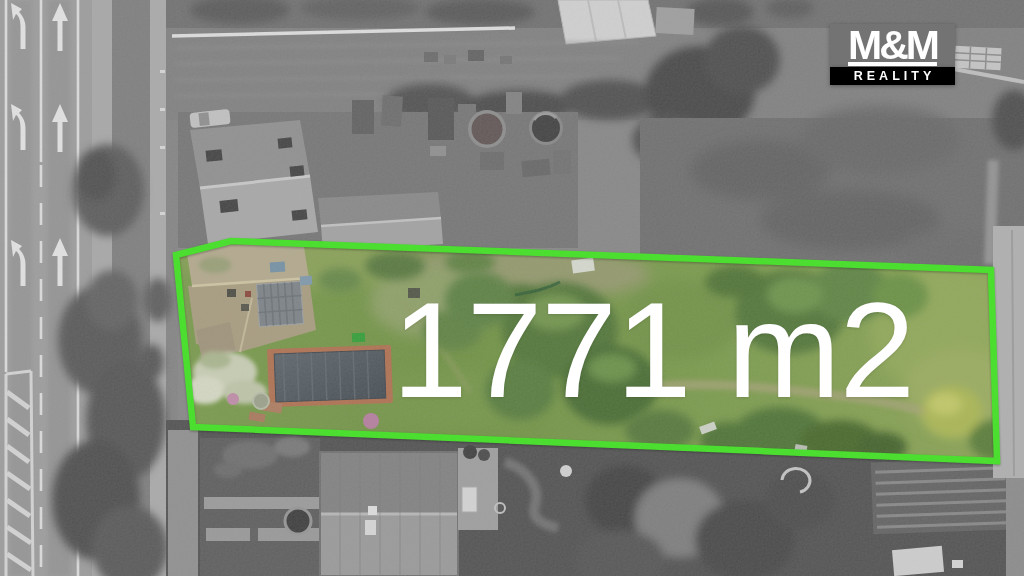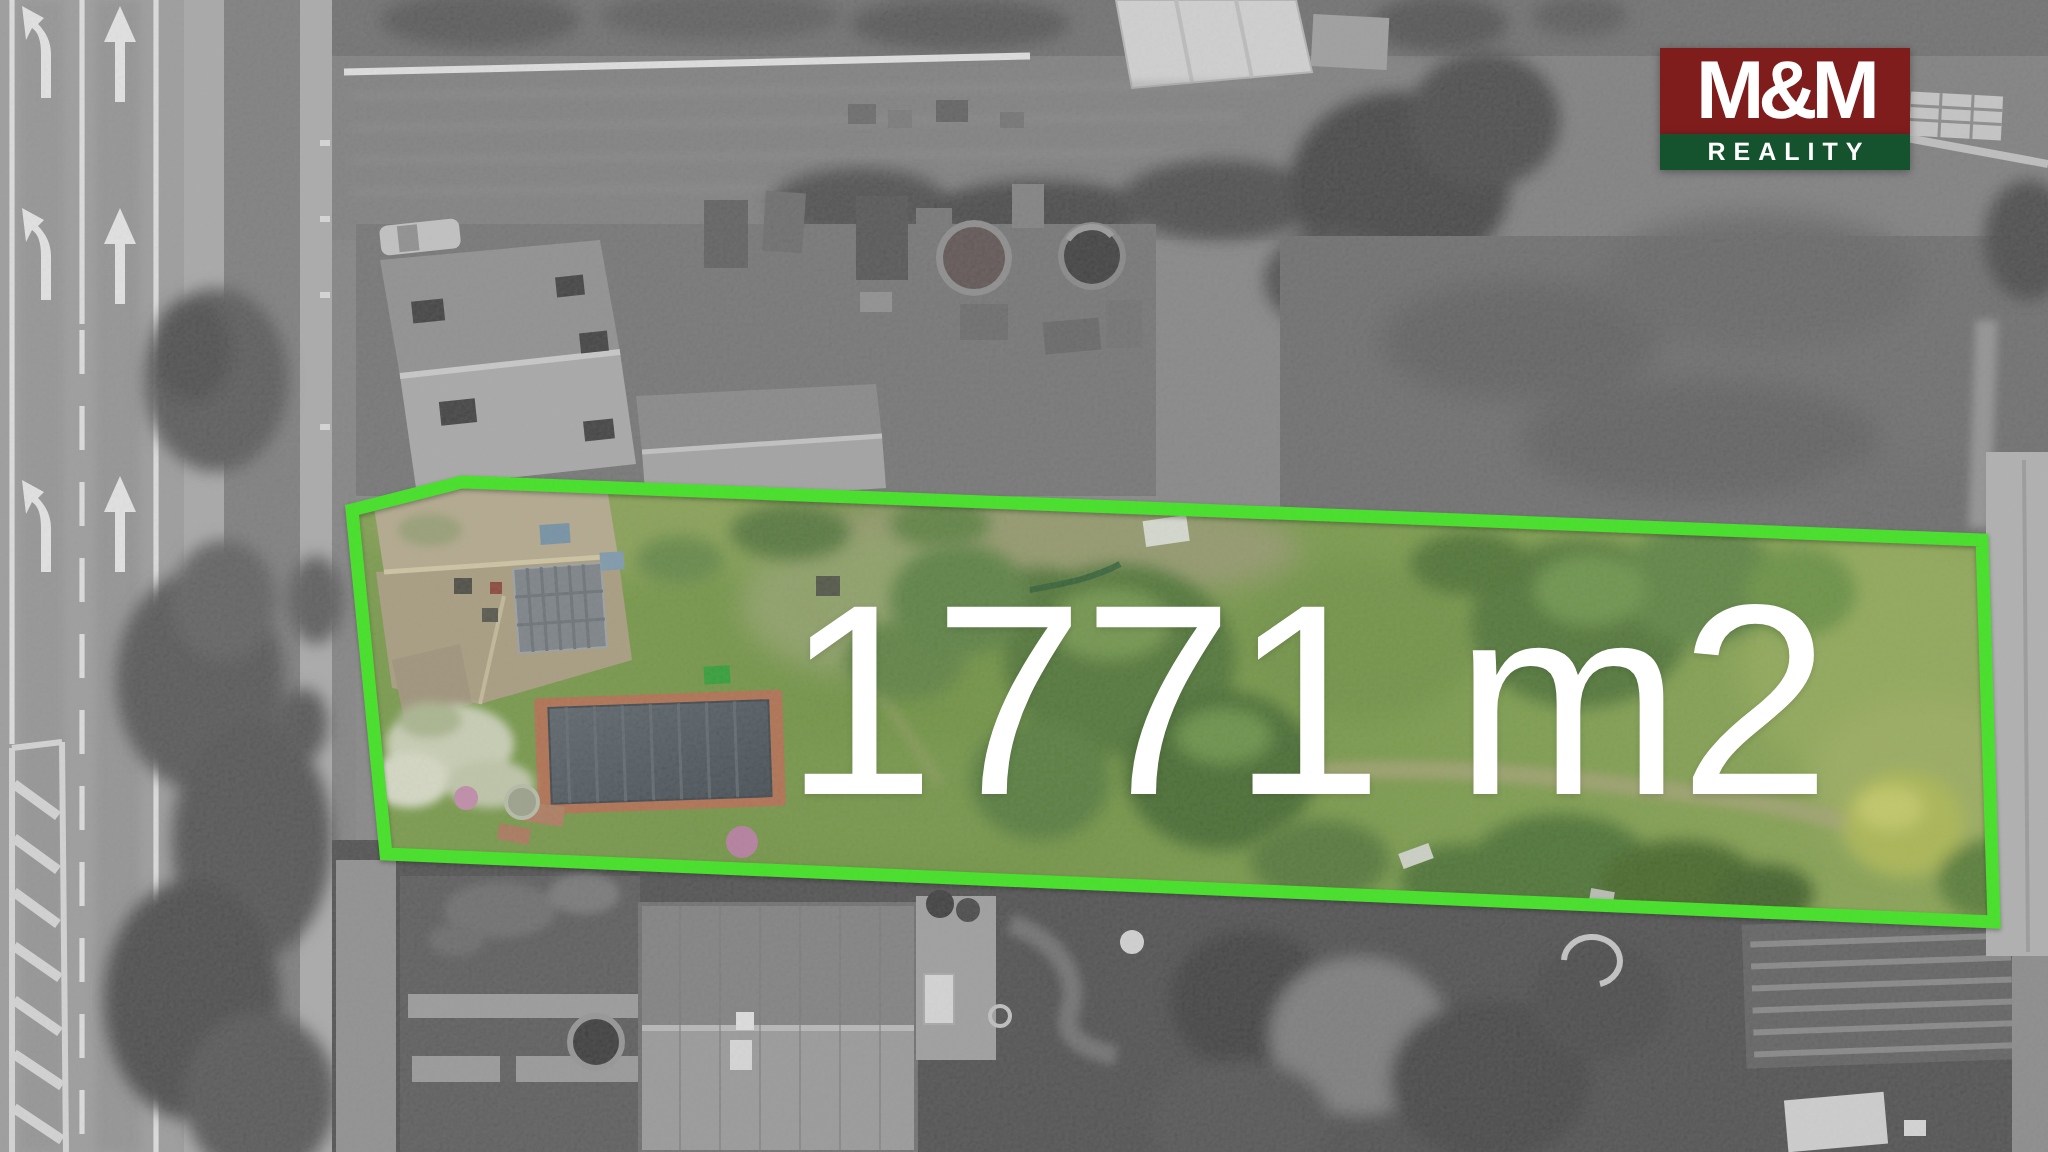--- a/index.html
+++ b/index.html
@@ -421,16 +421,16 @@
   </g>
 
   <polygon fill="none" stroke-width="6.5" stroke-linejoin="miter" style="filter: drop-shadow(rgba(0, 0, 0, 0.35) 0px 1px 1px); stroke: rgb(60, 229, 28);" points="176,255 231,241 991,270 997,461 193,427"></polygon>
 
   <rect width="1024" height="576" filter="url(#grain)" opacity="0.16"></rect>
 </svg>
 
   <div class="area-label" style="color: rgb(255, 255, 255);">1771 m2</div>
 
   <div class="logo">
-    <div class="logo-name" style="background: #7f1d1d;">M&amp;M</div>
-    <div class="logo-sub" style="background: #14532d;">REALITY</div>
+    <div class="logo-name" style="background: #737373; text-decoration: underline;">M&amp;M</div>
+    <div class="logo-sub" style="background: #000000;">REALITY</div>
   </div>
 </div>
 
 </body></html>

